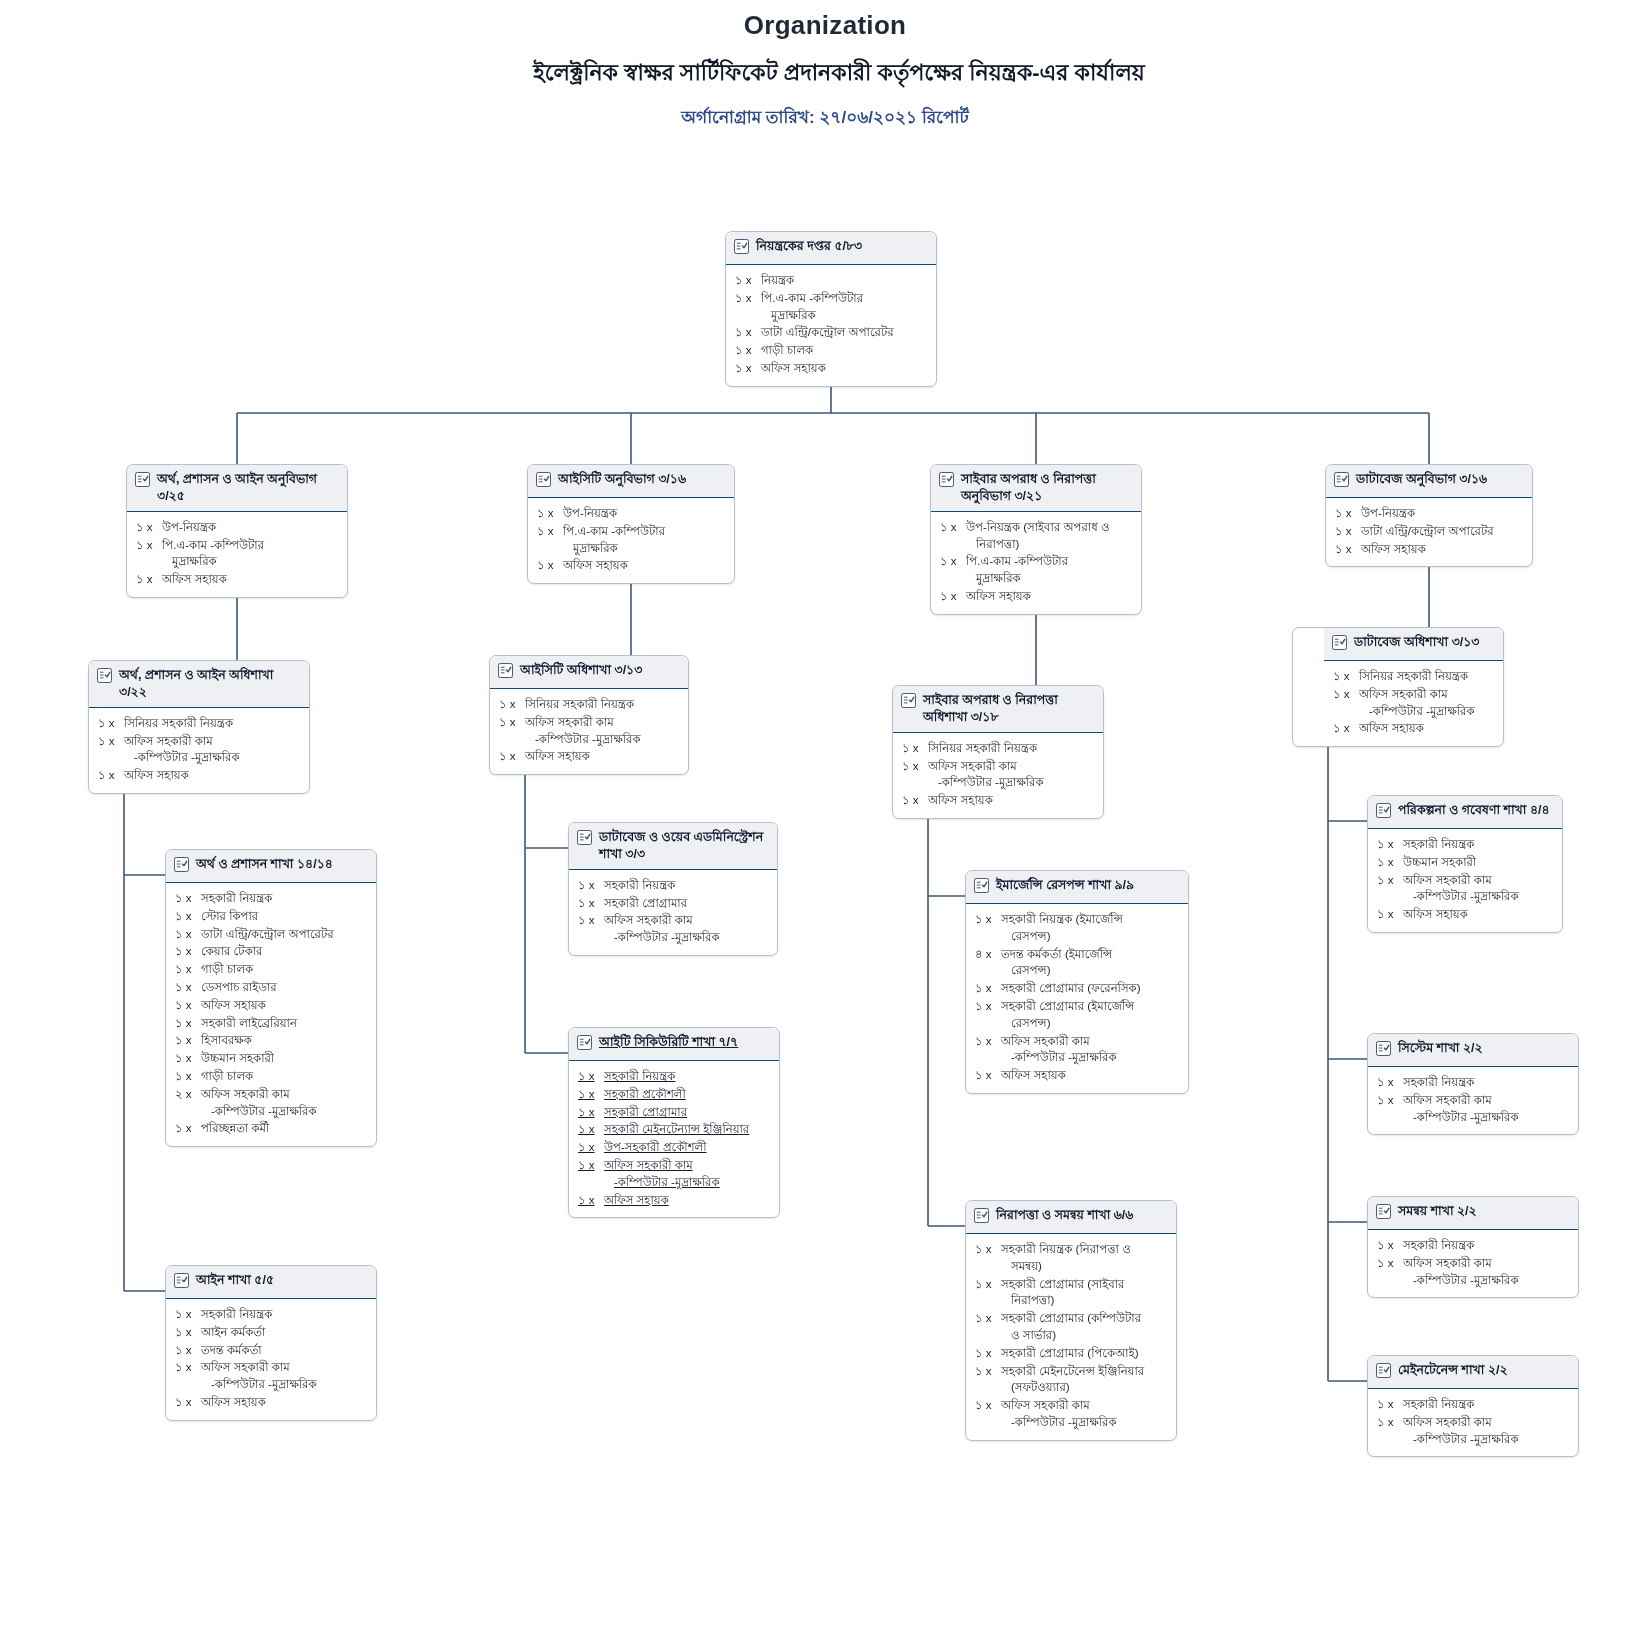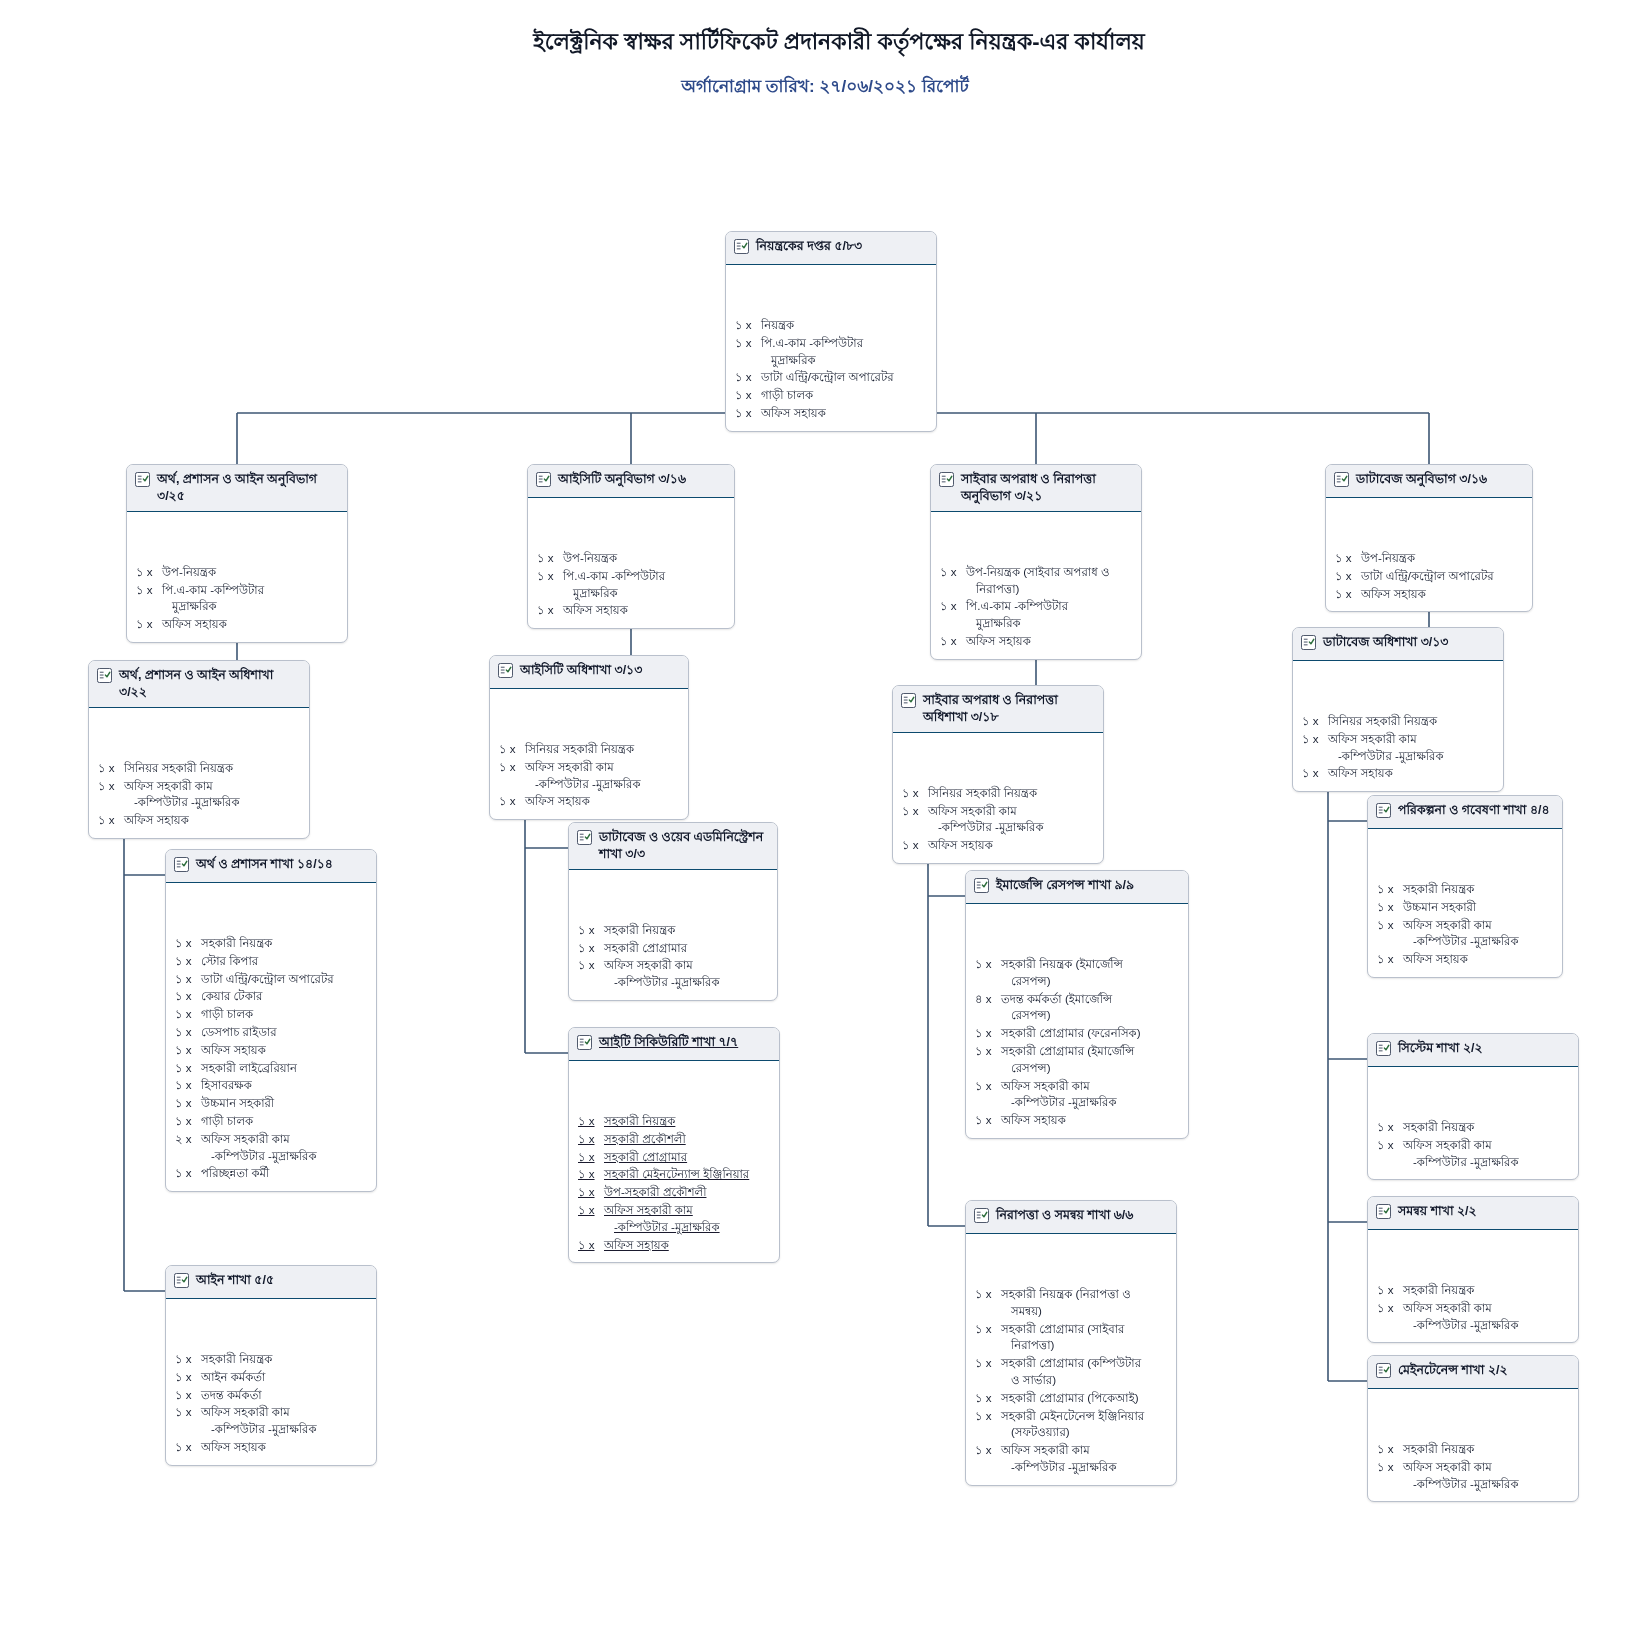--- a/index.html
+++ b/index.html
@@ -77,21 +77,20 @@
     margin-top: 1px;
   }
   .node-title {
     font-size: 12.5px;
     font-weight: bold;
     line-height: 1.35;
     color: #11182a;
   }
   .node-body {
     padding: 7px 9px 8px 9px;
-    margin-top: 45px;
   }
   .row {
     display: flex;
     font-size: 11.6px;
     line-height: 1.45;
     color: #1b2233;
     margin-bottom: 1px;
   }
   .row .cnt {
     flex: 0 0 auto;
@@ -131,20 +130,21 @@
       <path d="M928 896 H965" fill="none" stroke="#3d5673" stroke-width="1.6"></path>
       <path d="M928 1226 H965" fill="none" stroke="#3d5673" stroke-width="1.6"></path>
       <path d="M1328 747 V1381" fill="none" stroke="#3d5673" stroke-width="1.6"></path>
       <path d="M1328 821 H1367" fill="none" stroke="#3d5673" stroke-width="1.6"></path>
       <path d="M1328 1059 H1367" fill="none" stroke="#3d5673" stroke-width="1.6"></path>
       <path d="M1328 1222 H1367" fill="none" stroke="#3d5673" stroke-width="1.6"></path>
       <path d="M1328 1381 H1367" fill="none" stroke="#3d5673" stroke-width="1.6"></path>
     </svg>
 
   <div class="header">
+    <div class="h-title">Organization</div>
     <div class="h-sub">ইলেক্ট্রনিক স্বাক্ষর সার্টিফিকেট প্রদানকারী কর্তৃপক্ষের নিয়ন্ত্রক-এর কার্যালয়</div>
     <div class="h-date">অর্গানোগ্রাম তারিখ: ২৭/০৬/২০২১ রিপোর্ট</div>
   </div>
 
   <div id="nodes">
       <div class="node" style="left: 725px; top: 231px; width: 212px;">
         <div class="node-head">
           <span class="node-icon"><svg width="15" height="15" viewBox="0 0 16 16" aria-hidden="true">
               <rect x="0.5" y="0.5" width="15" height="15" rx="2" fill="#ffffff" stroke="#3f4a5e"></rect>
               <line x1="3" y1="4.5" x2="7" y2="4.5" stroke="#3f4a5e" stroke-width="1"></line>
@@ -352,21 +352,21 @@
           <div class="row">
             <span class="cnt">১ x</span>
             <span class="txt"><span>অফিস সহকারী কাম</span><span class="sub">-কম্পিউটার -মুদ্রাক্ষরিক</span></span>
           </div>
           <div class="row">
             <span class="cnt">১ x</span>
             <span class="txt"><span>অফিস সহায়ক</span></span>
           </div>
         </div>
       </div>
-      <div class="node" style="left: 1292px; top: 627px; width: 212px;">
+      <div class="node" style="left: 1292px; top: 627px; width: 212px; padding-left: 31px;">
         <div class="node-head">
           <span class="node-icon"><svg width="15" height="15" viewBox="0 0 16 16" aria-hidden="true">
               <rect x="0.5" y="0.5" width="15" height="15" rx="2" fill="#ffffff" stroke="#3f4a5e"></rect>
               <line x1="3" y1="4.5" x2="7" y2="4.5" stroke="#3f4a5e" stroke-width="1"></line>
               <line x1="3" y1="7.5" x2="7" y2="7.5" stroke="#3f4a5e" stroke-width="1"></line>
               <line x1="3" y1="10.5" x2="7" y2="10.5" stroke="#3f4a5e" stroke-width="1"></line>
               <path d="M9 7.6 L10.6 9.4 L13.6 4.6" fill="none" stroke="#2f6f3e" stroke-width="1.6" stroke-linecap="round" stroke-linejoin="round"></path>
             </svg></span>
           <div class="node-title">ডাটাবেজ অধিশাখা ৩/১৩</div>
         </div>

